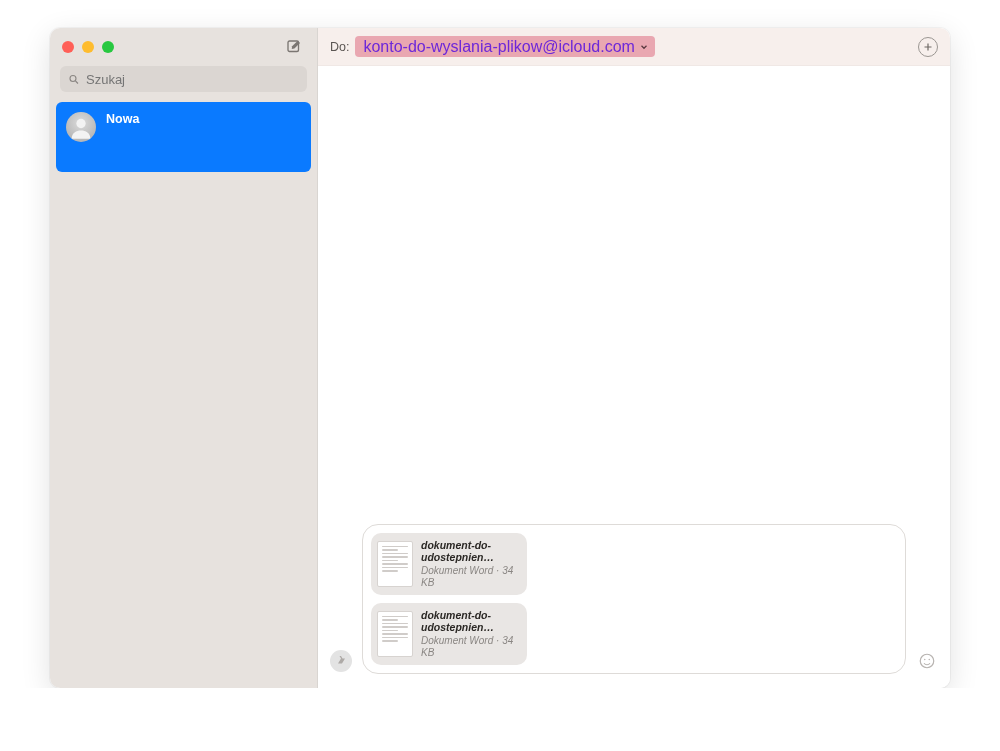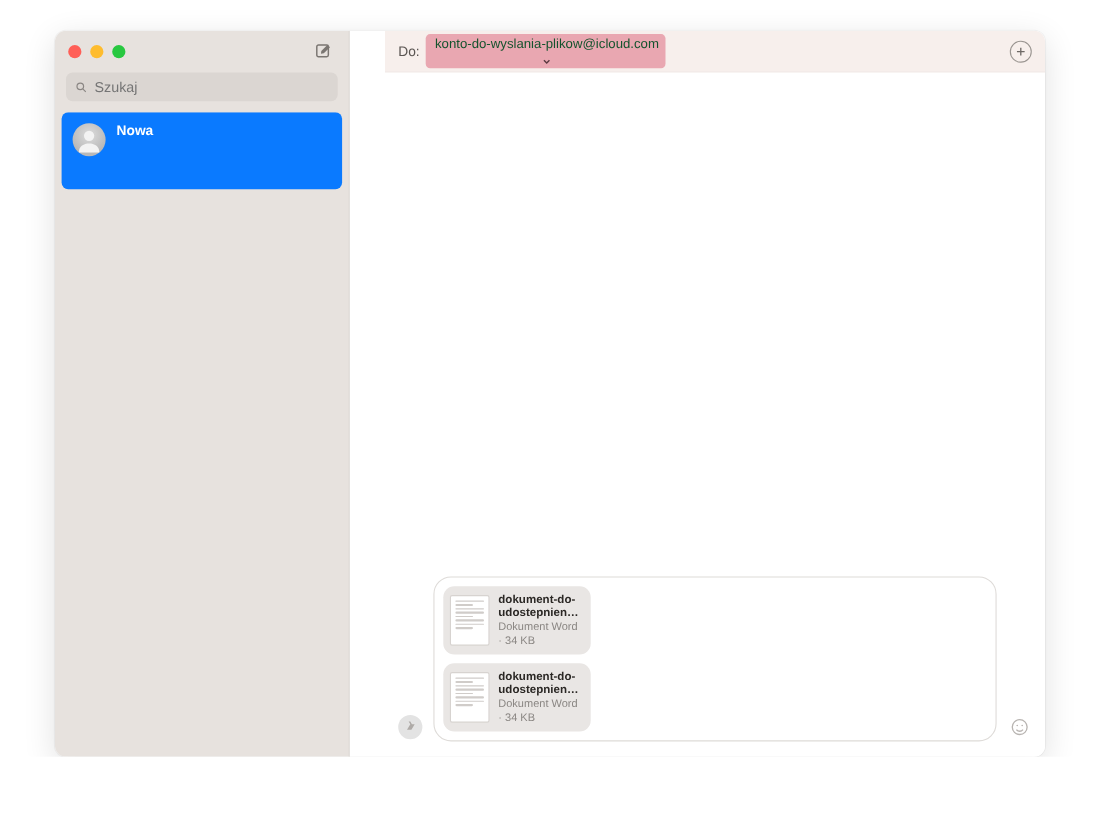--- a/index.html
+++ b/index.html
@@ -72,43 +72,41 @@
   display: flex; align-items: center; justify-content: center;
   flex-shrink: 0; margin-top: 2px;
 }
 .avatar svg { width: 28px; height: 28px; }
 .conv-title { font-size: 12.5px; font-weight: 600; color: #fff; margin-top: 2px; }
 .main {
   flex: 1;
   display: flex;
   flex-direction: column;
   background: #ffffff;
-  padding-left: 32px;
 }
 .to-bar {
   height: 38px;
   background: #f7efec;
   display: flex;
   align-items: center;
   padding: 0 12px;
   font-size: 12.5px;
   color: #5a5552;
   border-bottom: 1px solid #f0e8e5;
   gap: 6px;
 }
 .to-chip {
   background: #e9a7b1;
-  color: #14532d;
+  color: #6d28d9;
   border-radius: 4px;
   padding: 1.5px 6px 1.5px 8px;
   display: flex;
   align-items: center;
   gap: 4px;
-  font-size: 12px;
-  flex-direction: column;
+  font-size: 16px;
 }
 .to-bar .spacer { flex: 1; }
 .add-btn {
   width: 20px; height: 20px;
   border: 1.3px solid #9a9591;
   border-radius: 50%;
   color: #6e6965;
   display: flex; align-items: center; justify-content: center;
   font-size: 14px; line-height: 1;
 }
@@ -138,22 +136,23 @@
   flex-direction: column;
   gap: 8px;
   min-height: 30px;
 }
 .attachment {
   display: flex;
   align-items: center;
   background: #e9e6e4;
   border-radius: 10px;
   padding: 6px 10px 6px 6px;
-  width: 134px;
+  width: 156px;
   gap: 8px;
+  font-style: italic;
 }
 .doc-thumb {
   width: 36px; height: 46px;
   background: #ffffff;
   border: 1px solid #d7d3d0;
   border-radius: 2px;
   padding: 4px 4px;
   display: flex; flex-direction: column; gap: 2px;
   flex-shrink: 0;
 }

